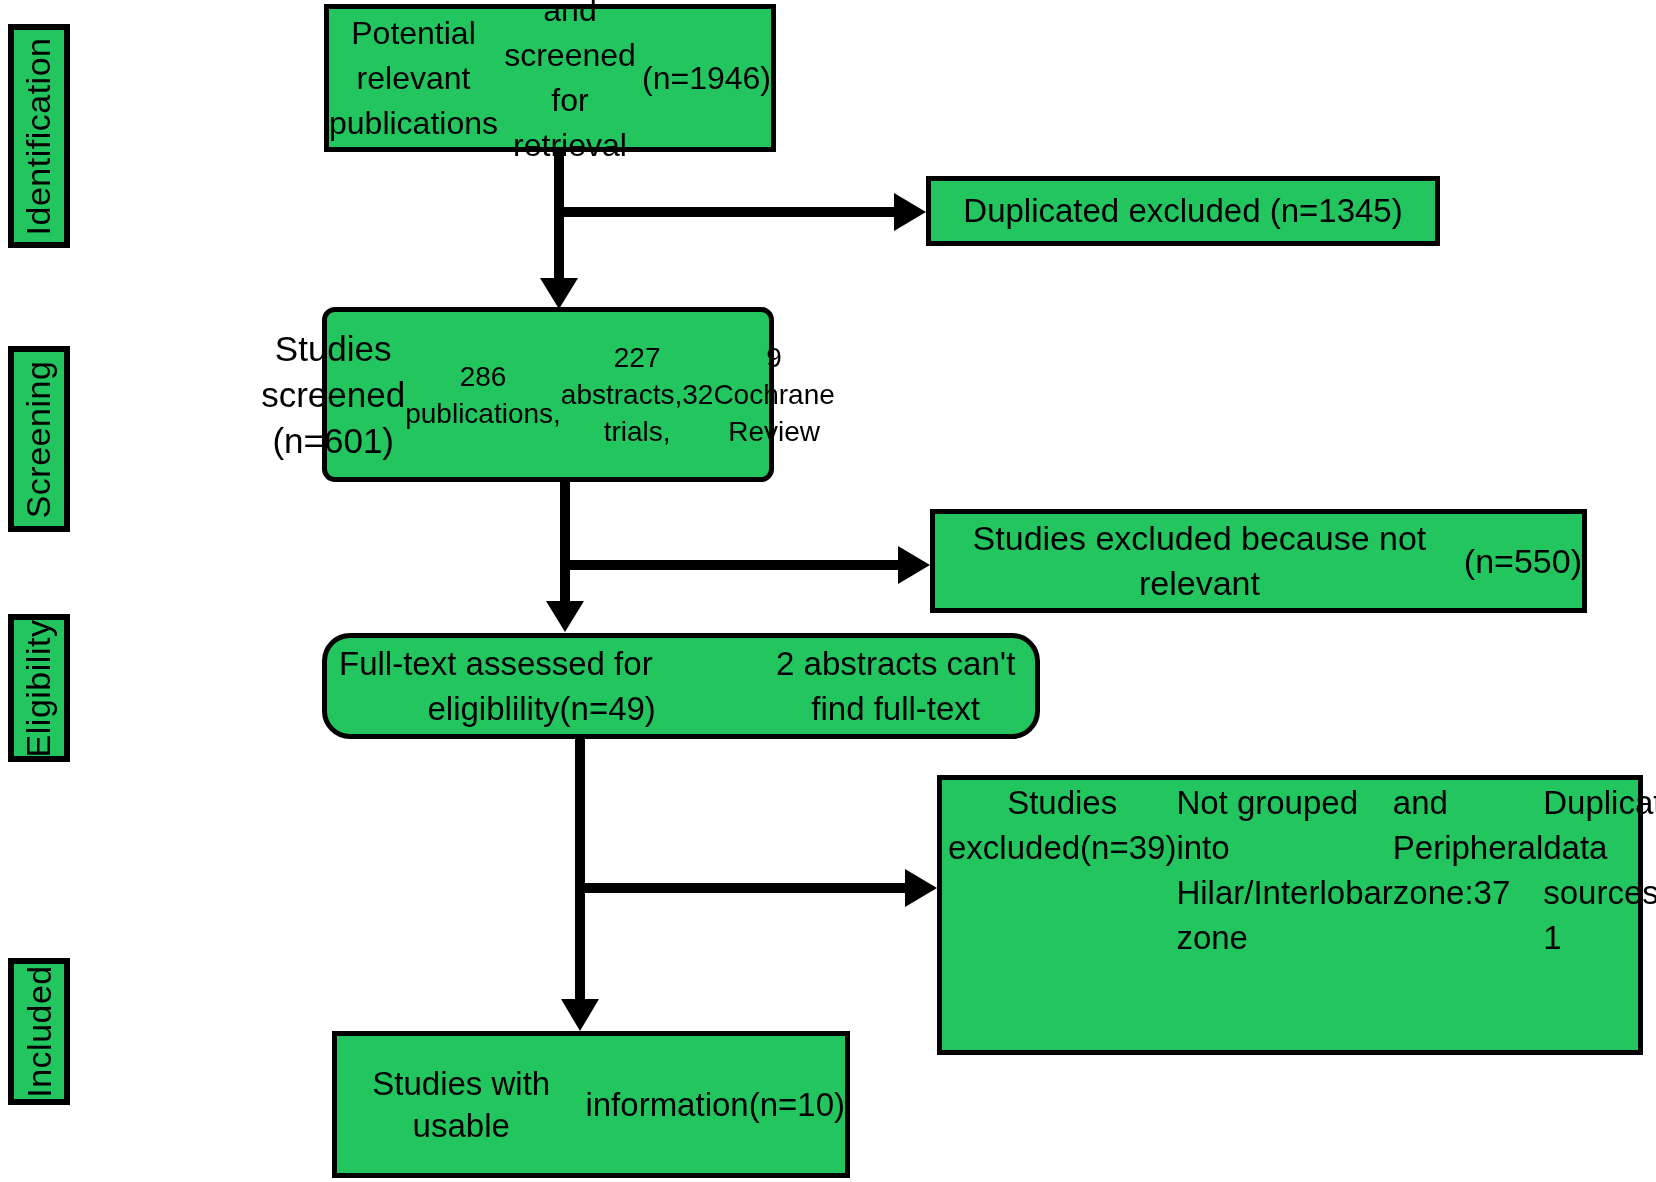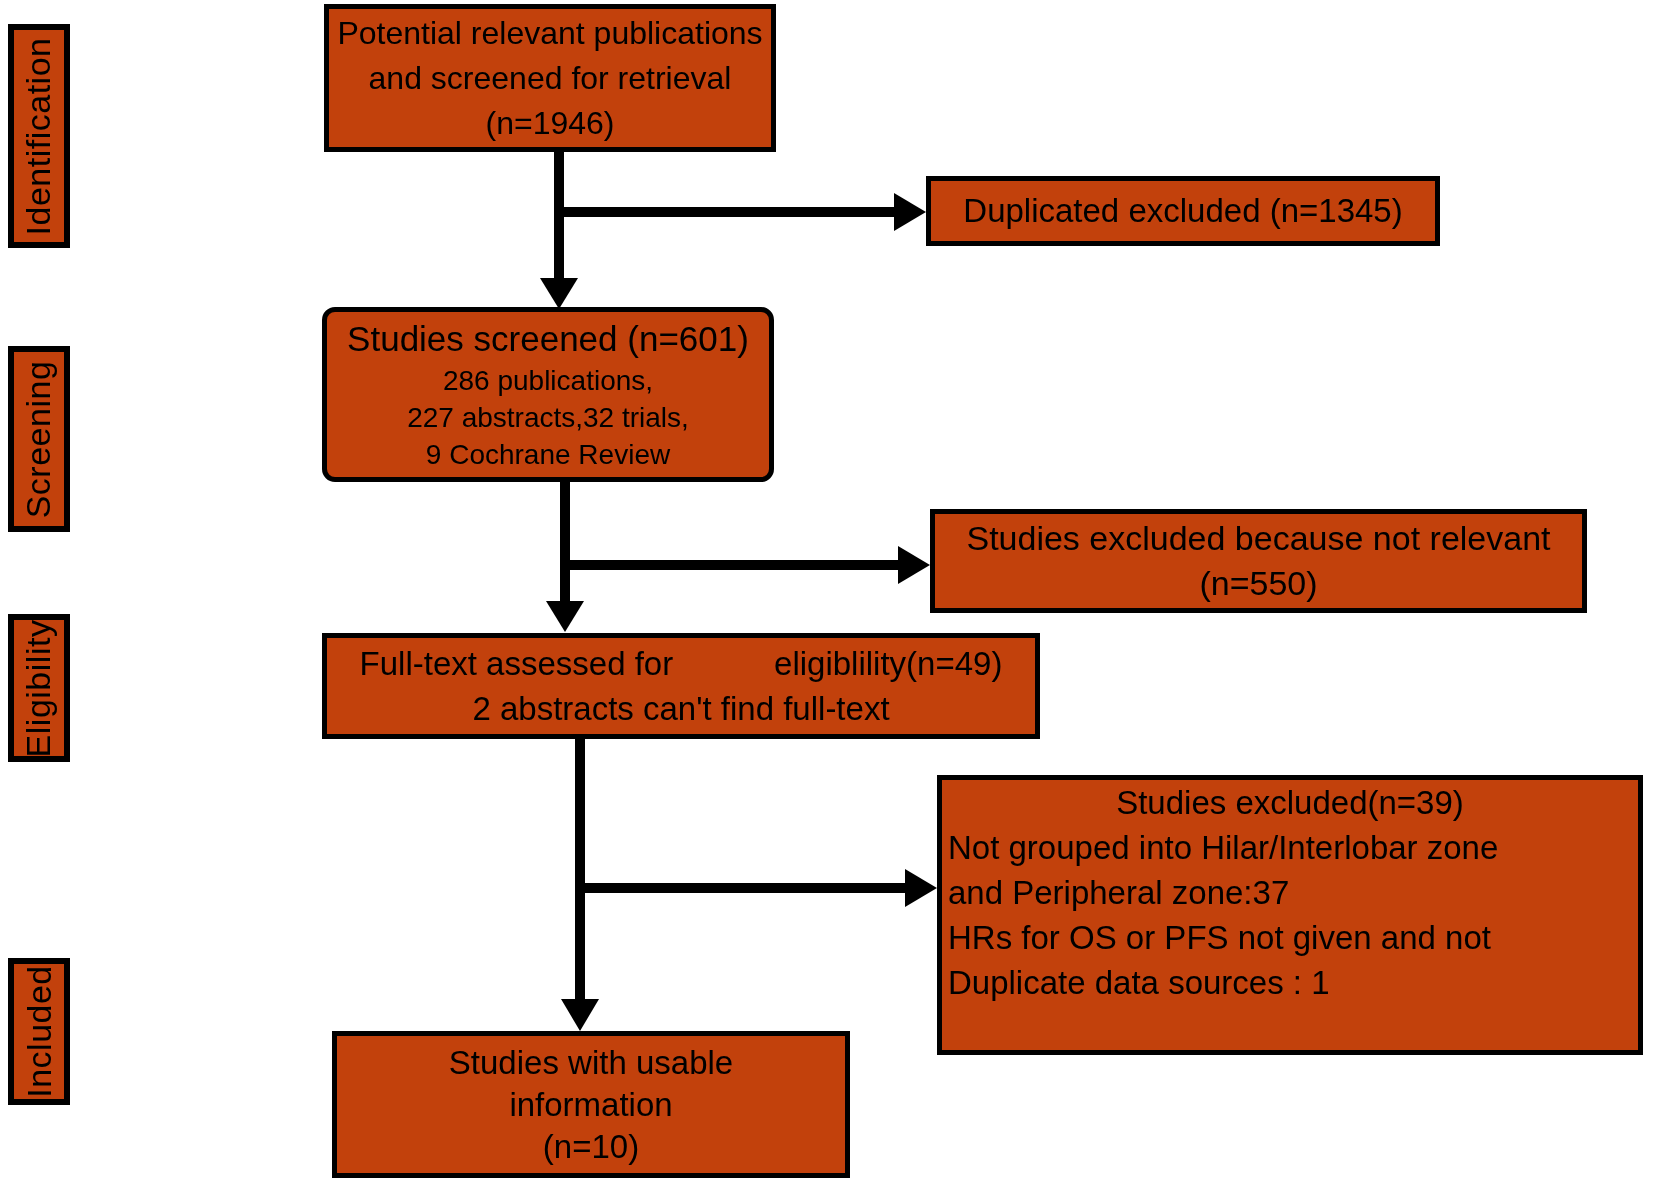--- a/index.html
+++ b/index.html
@@ -10,23 +10,23 @@
     background: #ffffff;
     font-family: "Liberation Sans", sans-serif;
     color: #000000;
     overflow: hidden;
   }
   .connectors { position: absolute; left: 0; top: 0; }
   .box {
     position: absolute;
     box-sizing: border-box;
     border: 5px solid #000000;
-    background: #c2410c;
+    background: #22c55e;
     display: flex;
-    flex-direction: column;
+    flex-direction: row;
     justify-content: center;
     align-items: center;
     text-align: center;
   }
   .stage { border-width: 6px; }
   .stage .vtext {
     transform: rotate(-90deg);
     white-space: nowrap;
     font-size: 34px;
     letter-spacing: 0.5px;
@@ -34,21 +34,21 @@
   
   #stage-identification { left: 8px;  top: 24px;  width: 62px; height: 224px; }
   #stage-screening      { left: 8px;  top: 346px; width: 62px; height: 186px; }
   #stage-eligibility    { left: 8px;  top: 614px; width: 62px; height: 148px; }
   #stage-included       { left: 8px;  top: 958px; width: 62px; height: 147px; }
   
   #box-identified { left: 324px; top: 4px;    width: 452px; height: 148px; font-size: 32px; line-height: 45px; }
   #box-screened   { left: 322px; top: 307px;  width: 452px; height: 175px; border-radius: 13px; }
   #box-screened .title   { font-size: 35px; line-height: 46px; }
   #box-screened .detail  { font-size: 28px; line-height: 37px; }
-  #box-fulltext   { left: 322px; top: 633px;  width: 718px; height: 106px; font-size: 33px; line-height: 45px; }
+  #box-fulltext   { left: 322px; top: 633px;  width: 718px; height: 106px; font-size: 33px; line-height: 45px; border-radius: 28px; }
   #box-included   { left: 332px; top: 1031px; width: 518px; height: 147px; font-size: 33px; line-height: 42px; }
   
   #box-dup    { left: 926px; top: 176px; width: 514px; height: 70px;  font-size: 33px; }
   #box-notrel { left: 930px; top: 509px; width: 657px; height: 104px; font-size: 34px; line-height: 45px; }
   #box-excl39 {
     left: 937px; top: 775px; width: 706px; height: 280px;
     font-size: 33px; line-height: 45px;
     justify-content: flex-start;
     align-items: stretch;
     text-align: left;
@@ -131,17 +131,16 @@
 
   <div class="box" id="box-notrel">
     <div>Studies excluded because not relevant</div>
     <div>(n=550)</div>
   </div>
 
   <div class="box" id="box-excl39">
     <div class="title">Studies excluded(n=39)</div>
     <div>Not grouped into Hilar/Interlobar zone</div>
     <div>and Peripheral zone:37</div>
-    <div>HRs for OS or PFS not given and not</div>
     <div>Duplicate data sources : 1</div>
   </div>
 
 </div>
 
 </body></html>

